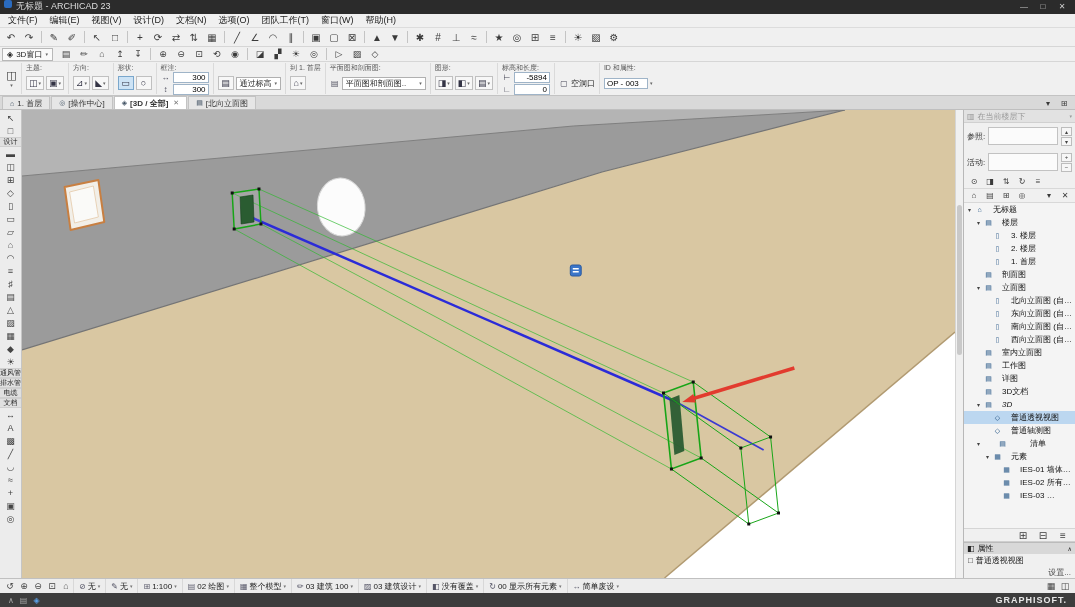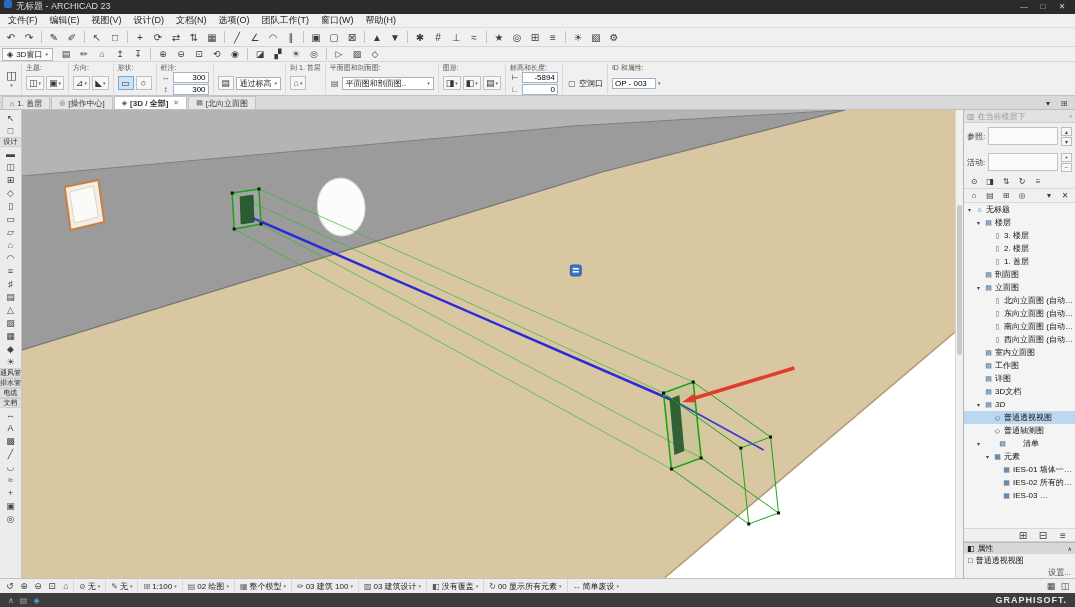--- a/index.html
+++ b/index.html
@@ -73,21 +73,21 @@
   .trace-steps { display:flex; flex-direction:column; gap:1px; }
   .mini-btn { width:11px; height:9px; border:1px solid #bdbdbd; background:#f6f6f6; font-size:6px; display:flex; align-items:center; justify-content:center; color:#444; }
   .icon-row { height:14px; display:flex; align-items:center; gap:2px; padding:0 3px; border-bottom:1px solid #d8d8d8; }
   .icon-row .tbtn { width:14px; height:12px; font-size:8px; }
   .spacer { flex:1; }
   .tree { flex:1; min-height:0; overflow:hidden; background:#f4f4f4; border-bottom:1px solid #d5d5d5; }
   .trow { height:13px; display:flex; align-items:center; gap:2px; white-space:nowrap; overflow:hidden; color:#111; }
   .trow.selected { background:var(--selection-bg,#bcd7f0); }
   .ta { width:7px; font-size:6px; color:#444; text-align:center; flex:none; }
   .tg2 { width:9px; font-size:7px; color:#36638f; flex:none; text-align:center; }
-  .tl { overflow:hidden; text-overflow:ellipsis; }
+  .tl { overflow:hidden; text-overflow:ellipsis;margin-left:7px; }
   .nav-foot { height:13px; display:flex; align-items:center; gap:2px; padding:0 3px; border-bottom:1px solid #cfcfcf; }
   .props-header { height:12px; background:#d8d8d8; border-top:1px solid #bbb; display:flex; align-items:center; gap:3px; padding:0 3px; color:#222; }
   .props-row { height:12px; display:flex; align-items:center; gap:3px; padding:0 4px; color:#222; }
   .props-row.right { justify-content:flex-end; color:#444; }
 
   
   .statusbar { height:15px; background:var(--statusbar-bg,#ededed); border-top:1px solid #c0c0c0; display:flex; align-items:center; font-size:8px; padding:0 3px; flex:none; overflow:hidden; }
   .sb-ico { width:14px; height:13px; display:flex; align-items:center; justify-content:center; font-size:9px; color:#444; flex:none; }
   .sitem { display:flex; align-items:center; gap:2px; padding:0 5px; border-left:1px solid #d8d8d8; height:100%; white-space:nowrap; color:#222; }
   .sitem .si { font-size:8px; color:#556; }
@@ -479,21 +479,21 @@
         <div class="ib-btn">
             <span>⌂</span>
             <span class="fly">▾</span>
           </div>
       </div>
     </div>
     <div class="ib-sec">
       <div class="ib-label">平面图和剖面图:</div>
       <div class="ib-content">
         <span class="ib-mini">▤</span>
-        <div class="ib-select" style="width:92px">
+        <div class="ib-select" style="width:84px">
           <span style="overflow:hidden;white-space:nowrap">平面图和剖面图..</span>
           <span style="font-size:5px;color:#666;margin-left:auto">▾</span>
         </div>
       </div>
     </div>
     <div class="ib-sec">
       <div class="ib-label">图形:</div>
       <div class="ib-content">
         <div class="ib-btn">
             <span>◨</span>

